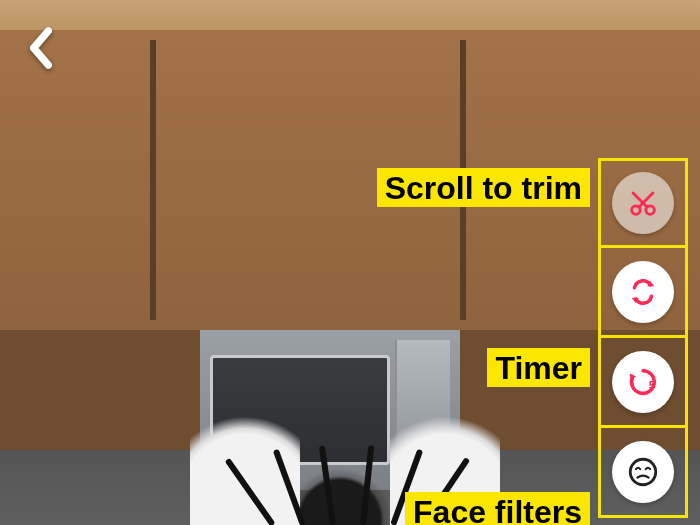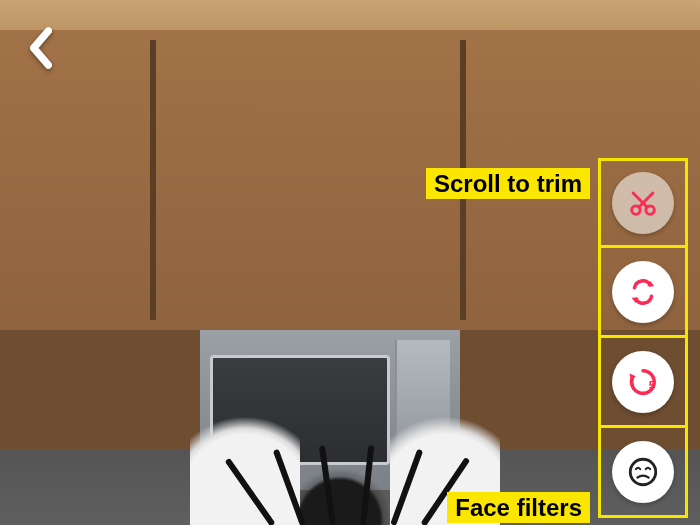--- a/index.html
+++ b/index.html
@@ -34,21 +34,21 @@
     .back{position:absolute;top:26px;left:26px;color:#fff;filter:drop-shadow(0 2px 2px rgba(0,0,0,.4));cursor:pointer}
     .back svg{width:30px;height:44px}
 
     .rail{position:absolute;right:12px;top:158px;display:flex;flex-direction:column;width:90px}
     .tool{width:90px;height:90px;border:3px solid #f5e500;display:flex;align-items:center;justify-content:center}
     .tool+.tool{border-top:none}
     .btn{width:62px;height:62px;border-radius:50%;background:#fff;display:flex;align-items:center;justify-content:center;box-shadow:0 2px 4px rgba(0,0,0,.25)}
     .btn.glass{background:rgba(255,255,255,.55);backdrop-filter:blur(2px)}
     .btn svg{width:34px;height:34px}
 
-    .label{position:absolute;background:#fbe600;color:#000;font-weight:700;font-size:24px;line-height:1;padding:4px 8px 3px;white-space:nowrap}
+    .label{position:absolute;background:#fbe600;color:#000;font-weight:700;font-size:32px;line-height:1;padding:4px 8px 3px;white-space:nowrap}
   </style>
 </head>
 <body>
 
 <div class="stage">
   <div class="bg"></div>
   <div class="microwave-glass"></div>
   <div class="microwave-panel"></div>
 
   <div class="fur-ear" style="left:190px"></div>
@@ -107,14 +107,15 @@
           <path d="M14 20q3-4 6 0" fill="none" stroke="#222" stroke-width="3" stroke-linecap="round"></path>
           <path d="M28 20q3-4 6 0" fill="none" stroke="#222" stroke-width="3" stroke-linecap="round"></path>
           <path d="M16 32q8-6 16 0" fill="none" stroke="#222" stroke-width="3" stroke-linecap="round"></path>
         </svg>
       </div>
     </div>
 
   </div>
 
   <span class="label" style="top:168px;right:110px">Scroll to trim</span>
+  <span class="label" style="top:348px;right:110px">Timer</span>
   <span class="label" style="top:492px;right:110px">Face filters</span>
 </div>
 
 </body></html>

